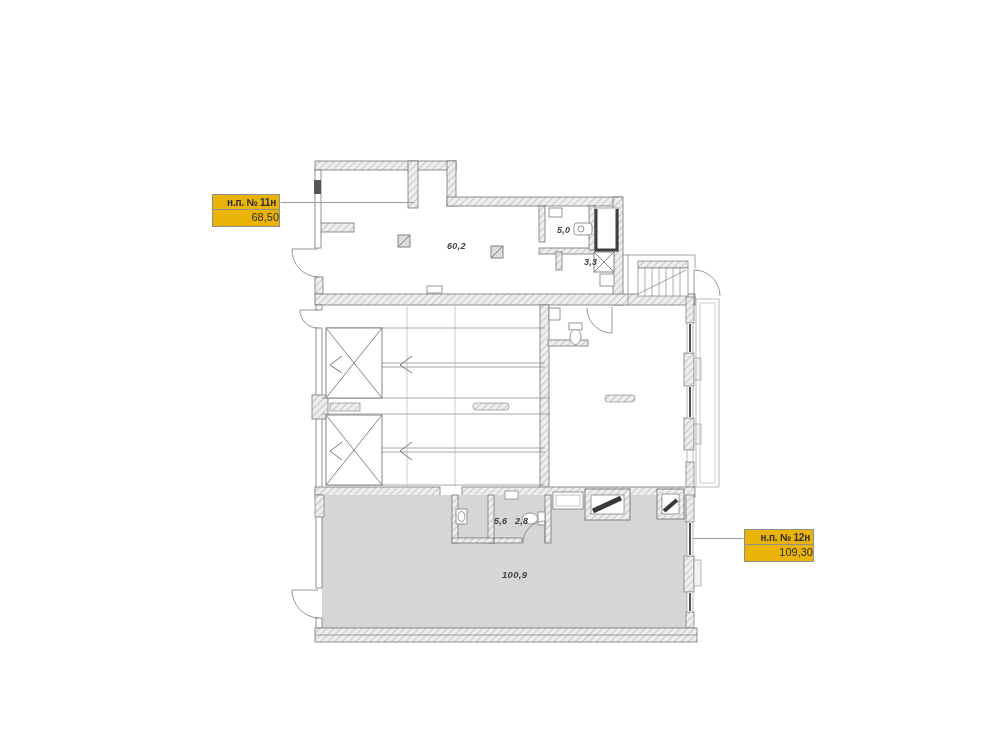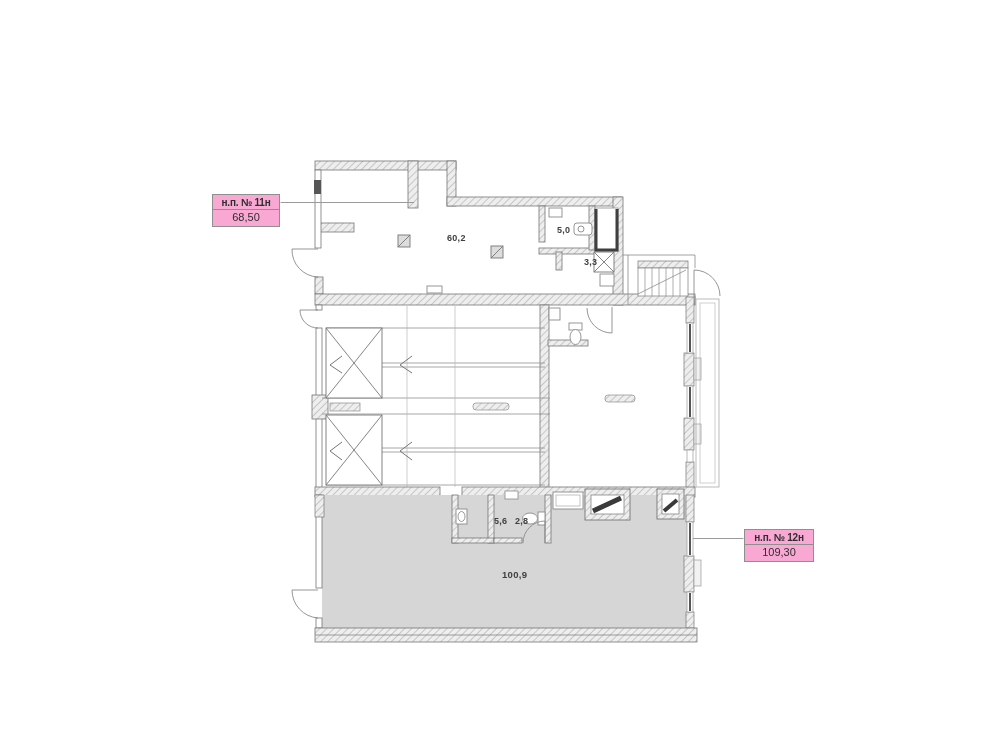--- a/index.html
+++ b/index.html
@@ -1,30 +1,30 @@
 <!DOCTYPE html>
 <html><head>
 <meta charset="utf-8">
 <style>
   html,body{margin:0;padding:0;background:#ffffff;}
   #stage{position:relative;width:1000px;height:750px;background:#ffffff;overflow:hidden;
          font-family:"Liberation Sans",sans-serif;}
   #plan-svg{position:absolute;left:0;top:0;}
-  .unit-label{position:absolute;background:#f9a8d4;border:1px solid #8f8f8f;text-align:center;
+  .unit-label{position:absolute;background:#eab308;border:1px solid #8f8f8f;text-align:right;
               color:#2e2e2e;z-index:3;box-shadow:0 0 0 1px rgba(255,255,255,.6);}
   .unit-label .ul-name{font-size:10px;font-weight:700;line-height:13px;border-bottom:1px solid #8f8f8f;
               padding:1px 3px 0 3px;letter-spacing:-0.2px;white-space:nowrap;}
   .unit-label .ul-area{font-size:11px;font-weight:400;line-height:15px;padding-bottom:1px;}
   #label-11n{left:212px;top:194px;width:66px;}
   #label-12n{left:744px;top:529px;width:68px;}
   .leader{position:absolute;height:1px;background:#9a9a9a;z-index:2;}
   #leader-11n{left:277px;top:202px;width:137px;}
   #leader-12n{left:693px;top:538px;width:52px;}
-  .room-area{position:absolute;font-size:9px;font-weight:700;color:#3f3f3f;letter-spacing:.3px;z-index:2;}
-  #area-60{left:447px;top:233px;}
+  .room-area{position:absolute;font-size:9px;font-weight:700;color:#3f3f3f;letter-spacing:.3px;z-index:2;font-style:italic;}
+  #area-60{left:447px;top:241px;}
   #area-50{left:557px;top:225px;}
   #area-33{left:584px;top:257px;text-align:right;}
   #area-28{left:471px;top:516px;margin-left:44px;}
   #area-56{left:494px;top:516px;}
   #area-1009{left:502px;top:569px;font-size:9.5px;}
 </style>
 </head>
 <body>
 
 <div id="stage">

